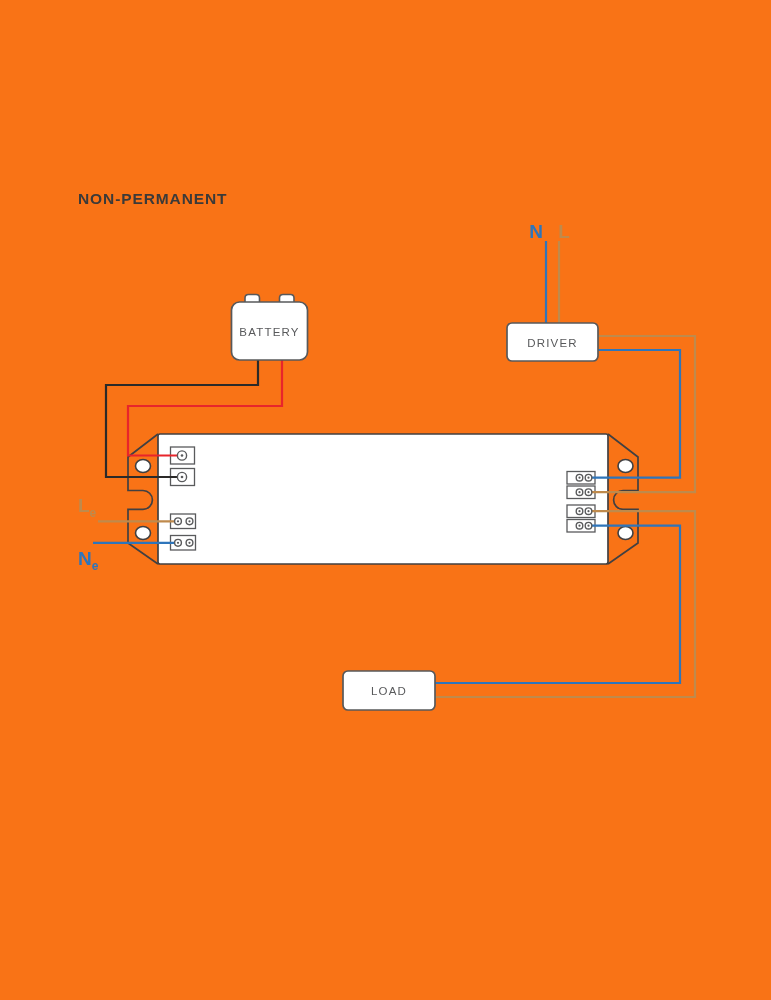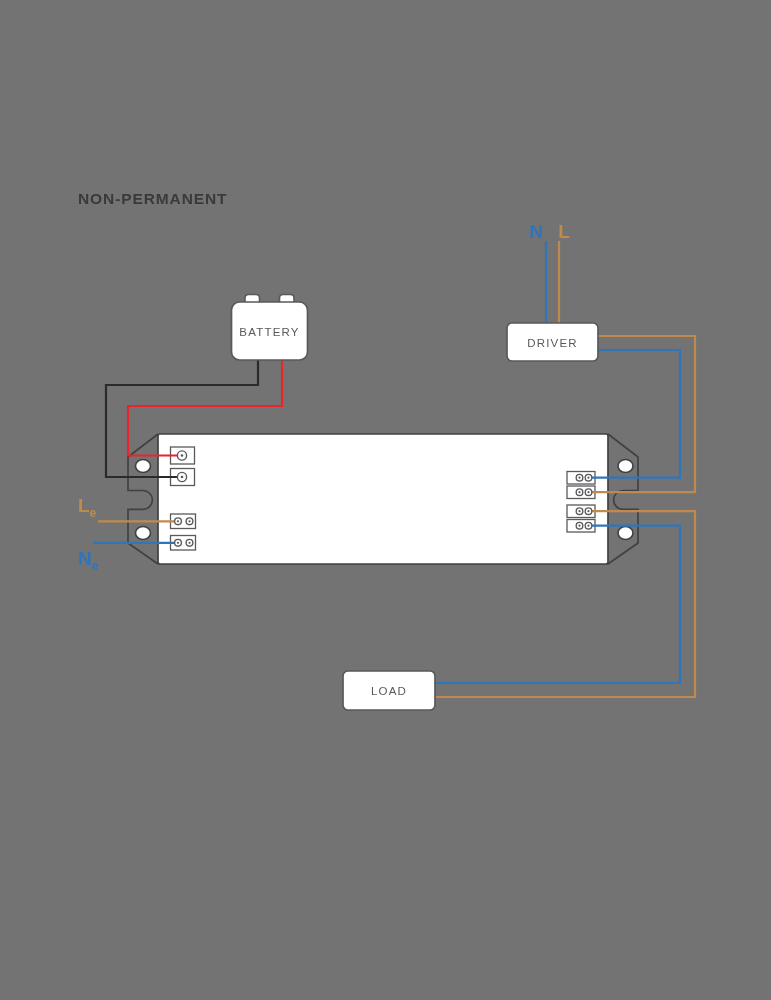--- a/index.html
+++ b/index.html
@@ -1,20 +1,20 @@
 <!DOCTYPE html>
 <html><head>
 <meta charset="utf-8">
 <style>
   html, body { margin: 0; padding: 0; background: #ffffff; }
   .page {
     position: relative;
     width: 771px;
     height: 1000px;
-    background: #737373;
+    background: #f97316;
     font-family: "Liberation Sans", sans-serif;
     overflow: hidden;
   }
   svg text {
     font-family: "Liberation Sans", "DejaVu Sans", sans-serif;
   }
   .box {
     fill: #ffffff;
     stroke-width: 1.7px;
   }

